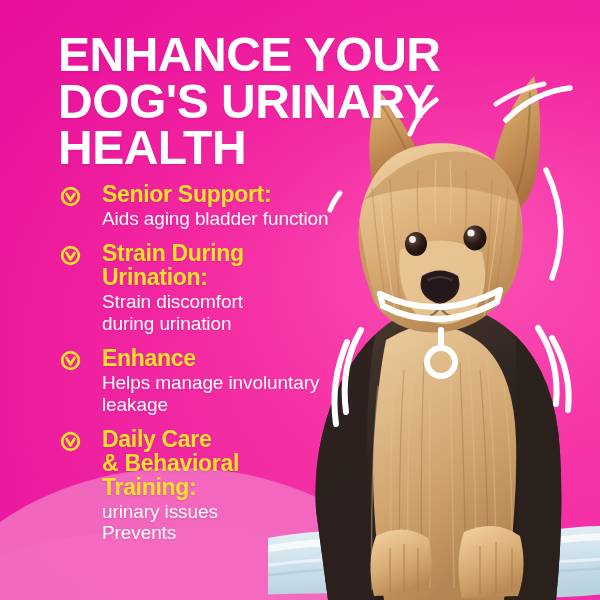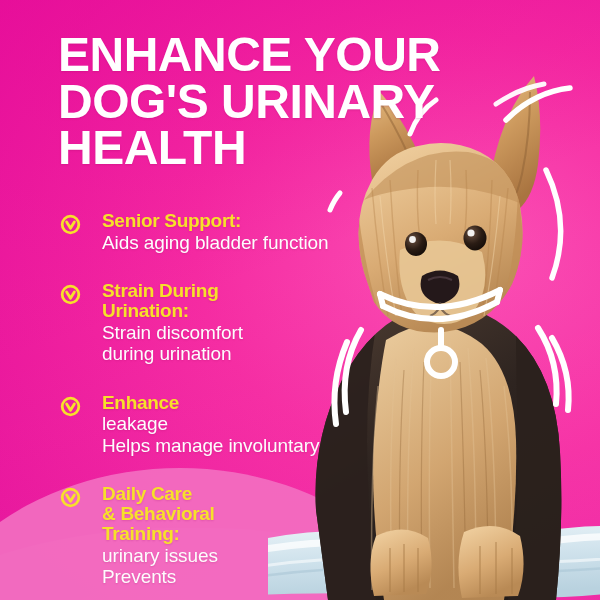--- a/index.html
+++ b/index.html
@@ -95,26 +95,25 @@
   .benefit:last-child { margin-bottom: 0; }
   .check-icon {
     position: absolute;
     left: 4px;
     top: 3px;
     width: 21px;
     height: 21px;
   }
   .b-title {
     color: #f7e02a;
-    font-size: 19px;
+    font-size: 23px;
     font-weight: 700;
     line-height: 1.04;
     letter-spacing: -0.3px;
     text-shadow: 0 1px 2px rgba(140,0,85,.18);
-    margin-top: 28px;
   }
   .b-desc {
     color: #fdfdfd;
     font-size: 19px;
     font-weight: 400;
     line-height: 1.13;
     margin-top: 1px;
     letter-spacing: -0.1px;
     text-shadow: 0 1px 2px rgba(140,0,85,.18);
   }
@@ -337,22 +336,22 @@
 
     <div class="benefit">
       <svg class="check-icon" viewBox="0 0 24 24">
         <circle cx="12" cy="12" r="9.5" fill="none" stroke="#f7e02a" stroke-width="3.2"></circle>
         <path d="M7.6 9.2 L12 16.4 L16.4 9.2" fill="none" stroke="#f7e02a" stroke-width="3.2" stroke-linecap="round" stroke-linejoin="round"></path>
       </svg>
       <div class="b-title">
         <span>Enhance</span>
       </div>
       <div class="b-desc">
+        <span>Helps manage involuntary</span>
         <span>leakage</span>
-        <span>Helps manage involuntary</span>
       </div>
     </div>
 
     <div class="benefit">
       <svg class="check-icon" viewBox="0 0 24 24">
         <circle cx="12" cy="12" r="9.5" fill="none" stroke="#f7e02a" stroke-width="3.2"></circle>
         <path d="M7.6 9.2 L12 16.4 L16.4 9.2" fill="none" stroke="#f7e02a" stroke-width="3.2" stroke-linecap="round" stroke-linejoin="round"></path>
       </svg>
       <div class="b-title">
         <span>Daily Care</span>

